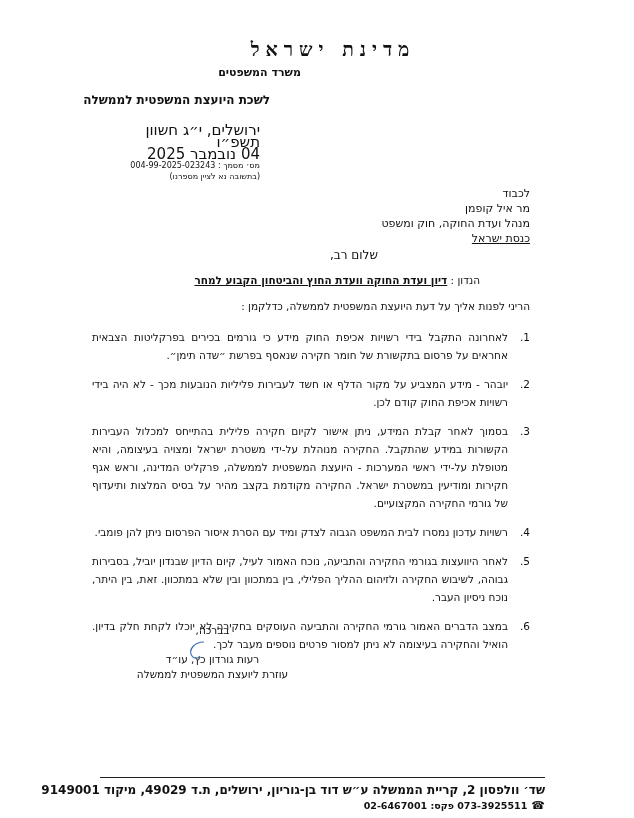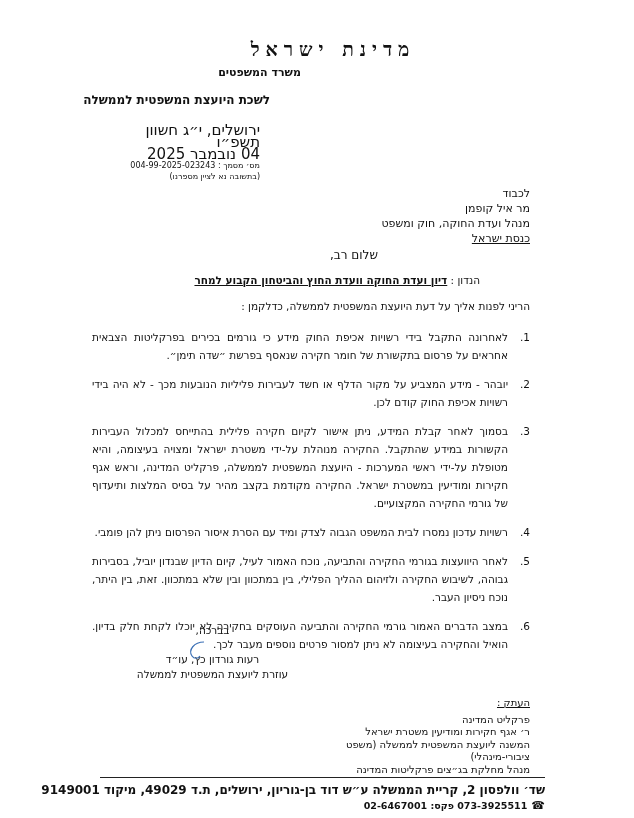--- a/index.html
+++ b/index.html
@@ -97,27 +97,20 @@
   <div class="abs closing">
     <div>בברכה,</div>
     <div style="height:14px"></div>
     <div>רעות גורדון כץ, עו״ד</div>
     <div>עוזרת ליועצת המשפטית לממשלה</div>
   </div>
   <svg class="sig-mark" viewBox="0 0 24 22">
     <path d="M18 2 C 8 2, 2 10, 6 16 C 8 19, 12 19, 14 16" fill="none" stroke="#3a6fb5" stroke-width="1.2"></path>
   </svg>
 
-  <div class="abs cc">
-    <div class="cc-title">העתק :</div>
-    <div>פרקליט המדינה</div>
-    <div>ר׳ אגף חקירות ומודיעין משטרת ישראל</div>
-    <div>המשנה ליועצת המשפטית לממשלה (משפט ציבורי-מינהלי)</div>
-    <div>מנהל מחלקת בג״צים פרקליטות המדינה</div>
-  </div>
 
   <div class="abs rule"></div>
   <div class="abs foot1">שד׳ וולפסון 2, קריית הממשלה ע״ש דוד בן-גוריון, ירושלים, ת.ד 49029, מיקוד 9149001</div>
   <div class="abs foot2">
     <span class="phone-icon">☎</span><span>073-3925511 פקס: 02-6467001</span>
   </div>
 
 </div>
 
 </body></html>

